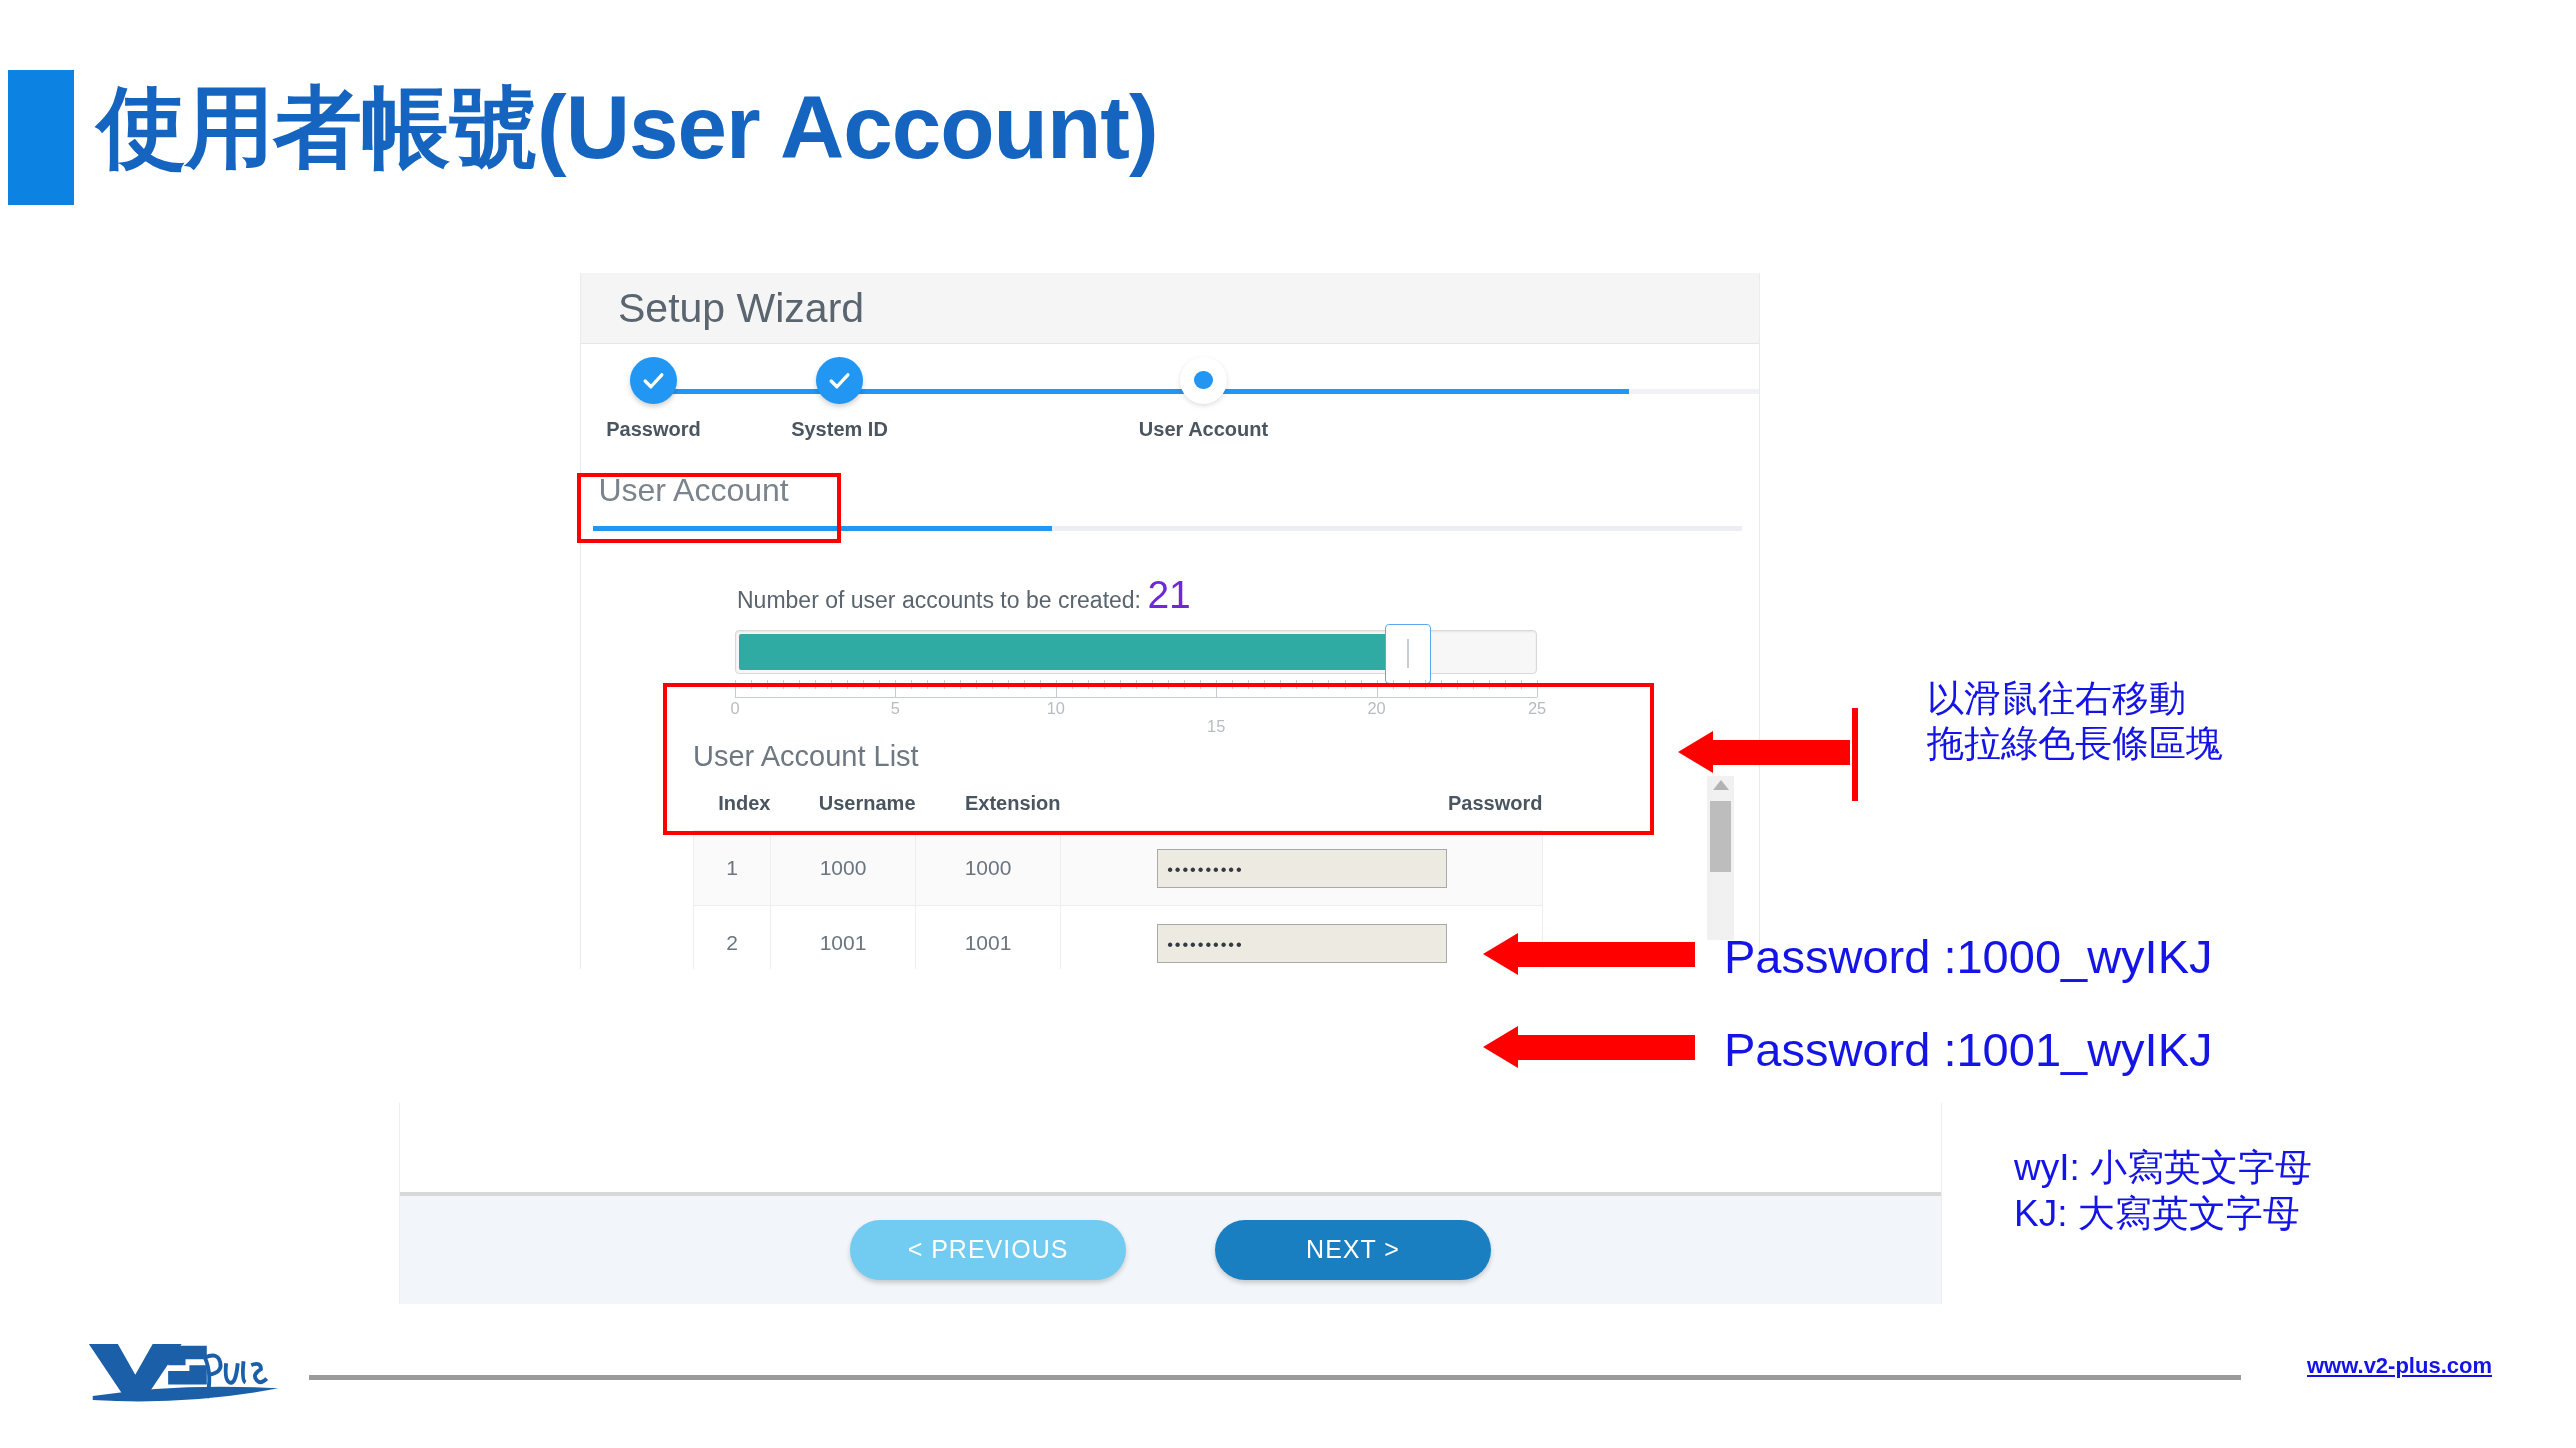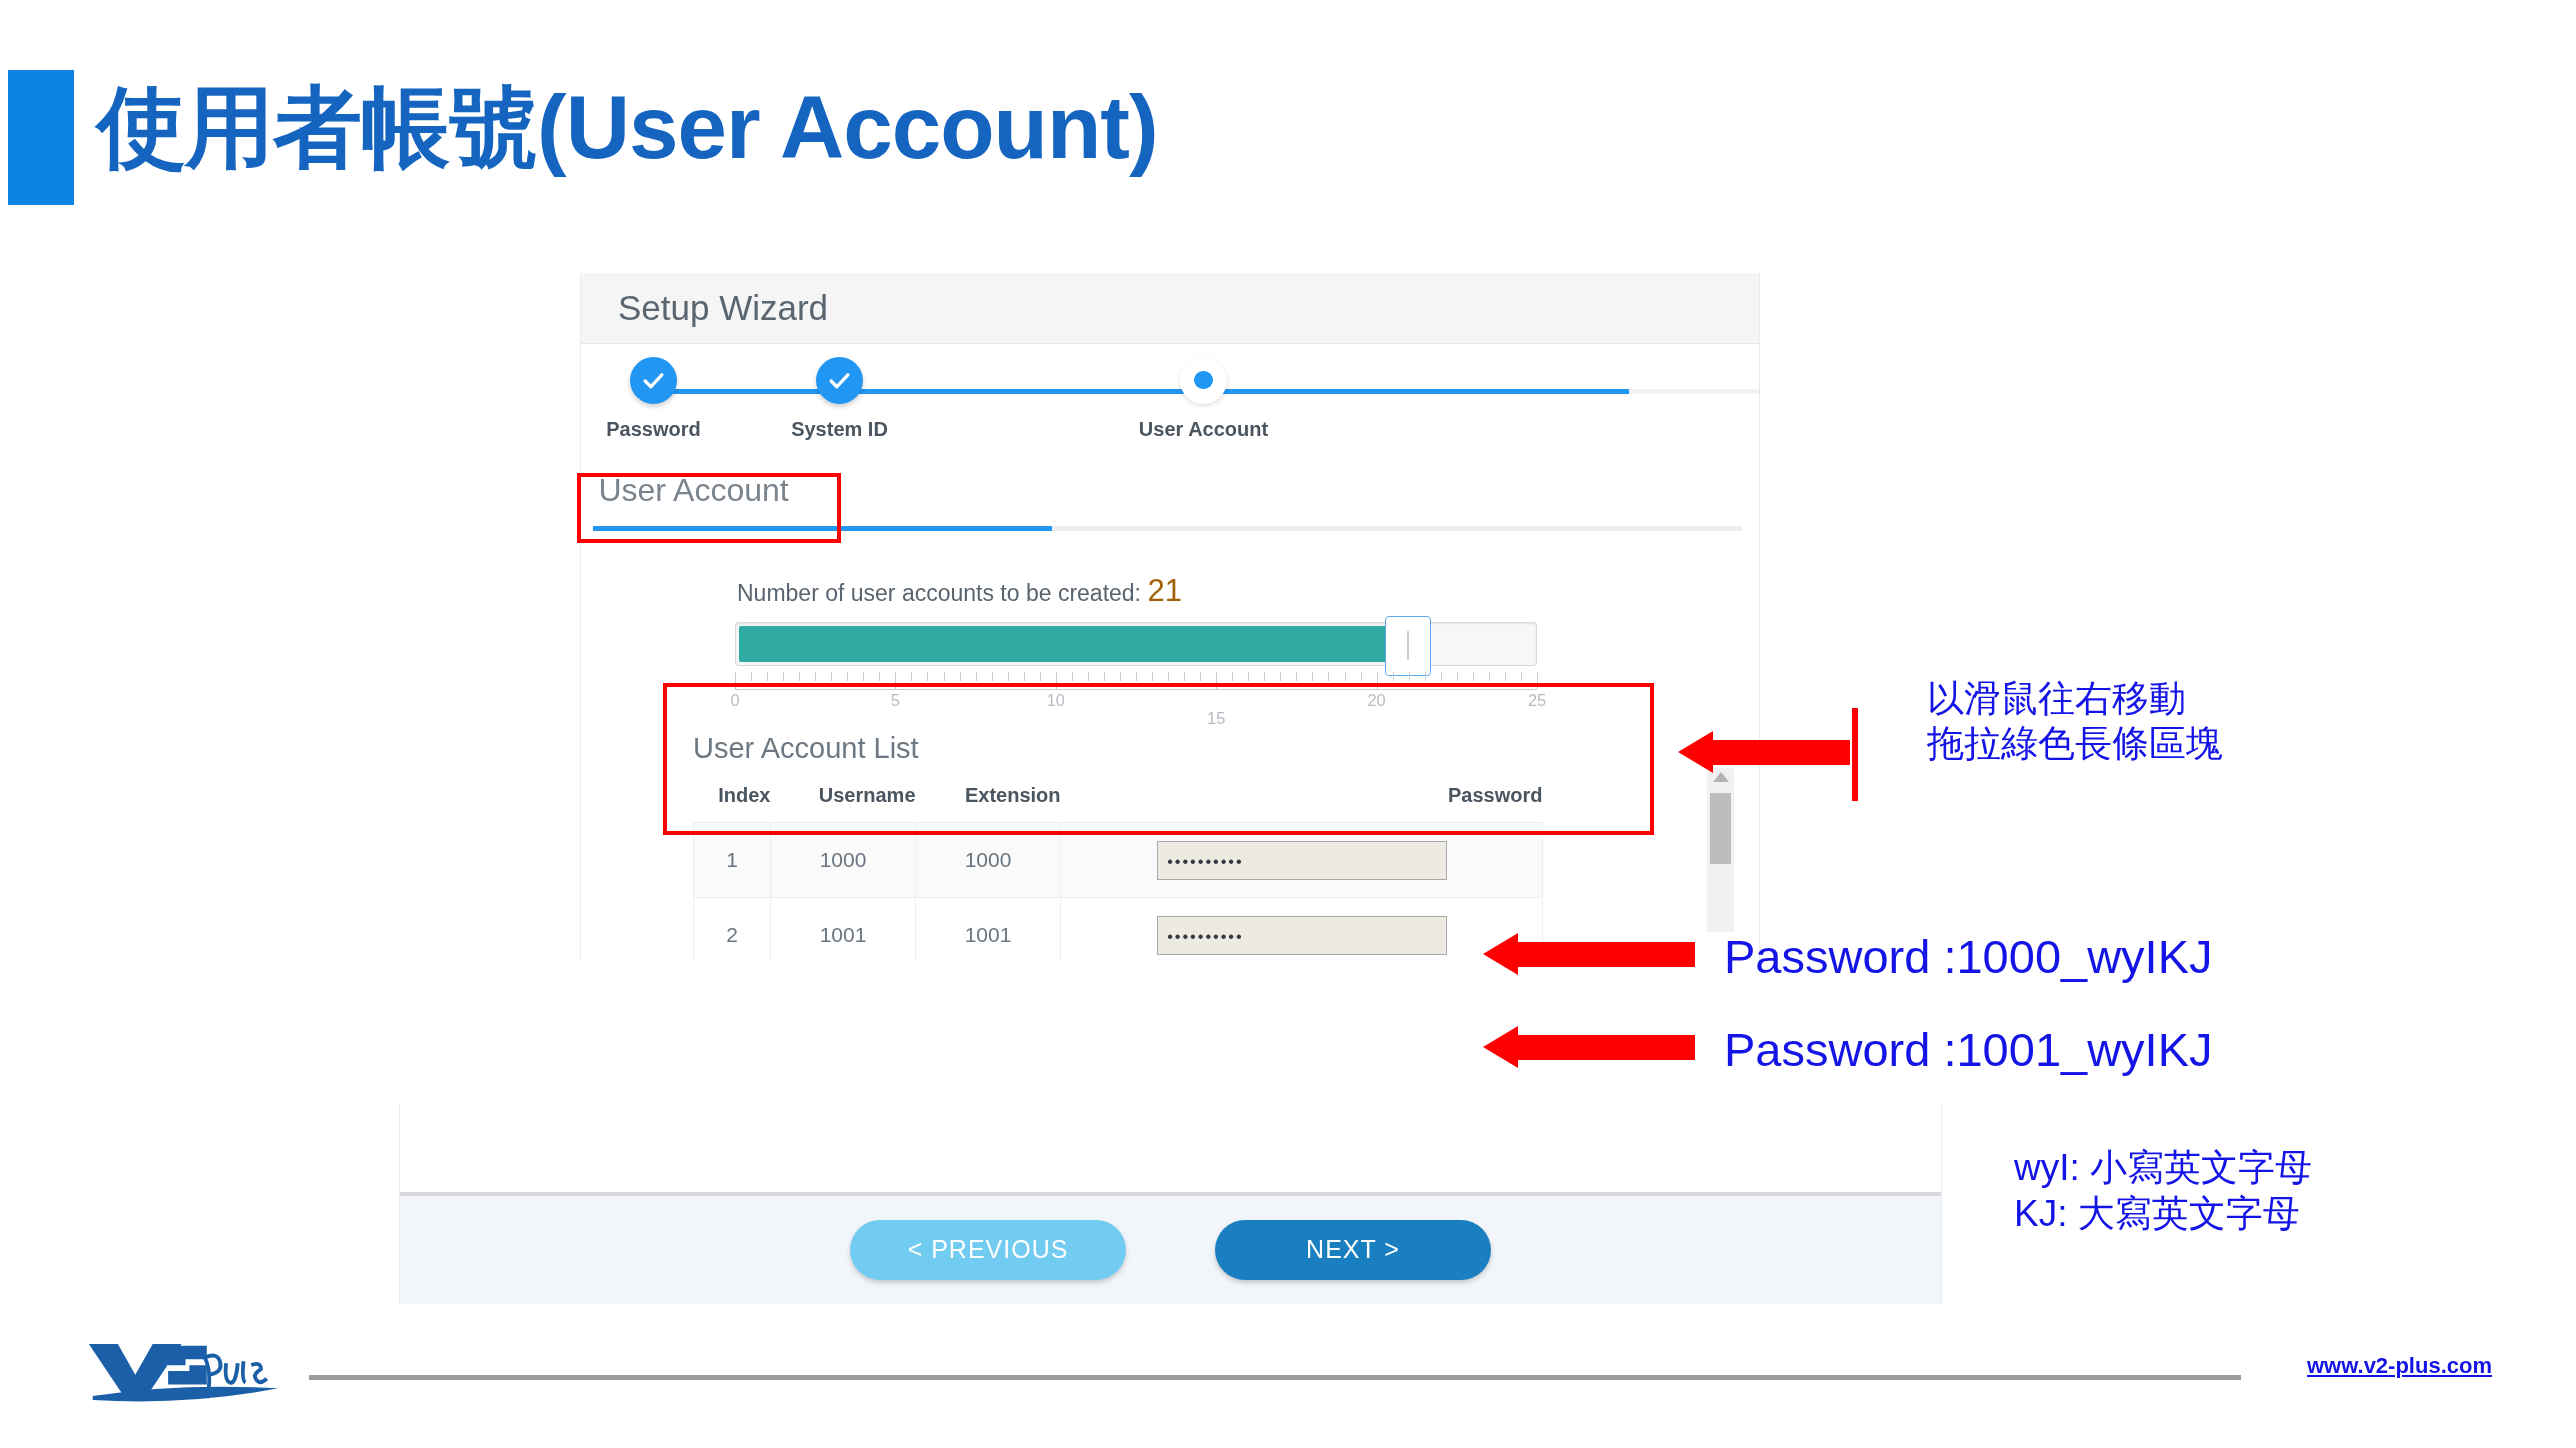--- a/index.html
+++ b/index.html
@@ -49,21 +49,21 @@
   .app-header {
     background: #f5f5f5;
     border-bottom: 1px solid #e6e6e6;
     height: 71px;
     display: flex;
     align-items: center;
     padding-left: 37px;
     box-sizing: border-box;
   }
   .app-header-title {
-    font-size: 35px;
+    font-size: 41px;
     color: #5a6570;
   }
 
   
   .steps {
     position: relative;
     height: 118px;
     padding: 0 0 0 0;
   }
   .steps-track {
@@ -167,21 +167,21 @@
     margin: 21px 0 0 102px;
     width: 947px;
     padding: 21px 0 21px 0;
     box-sizing: border-box;
   }
   .slider-caption {
     font-size: 23px;
     color: #5a646e;
     padding-left: 54px;
   }
-  .slider-caption .val { font-size: 31px; color: #a16207; }
+  .slider-caption .val { font-size: 39px; color: #6d28d9; }
   .slider-wrap {
     position: relative;
     margin: 13.5px 0 0 52px;
     width: 802px;
   }
   .slider-rail {
     position: relative;
     height: 44px;
     background: #f7f7f7;
     border: 1px solid #d8d8d8;

